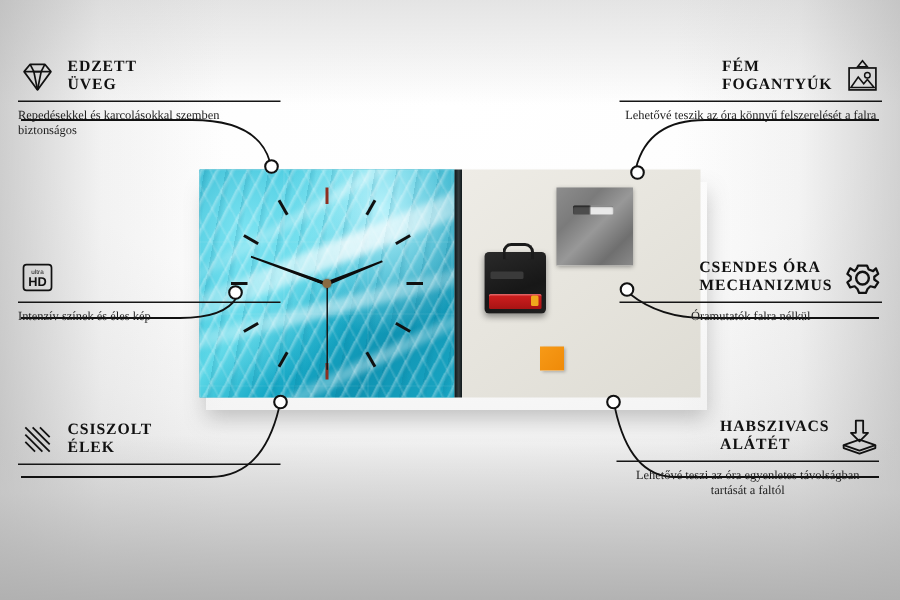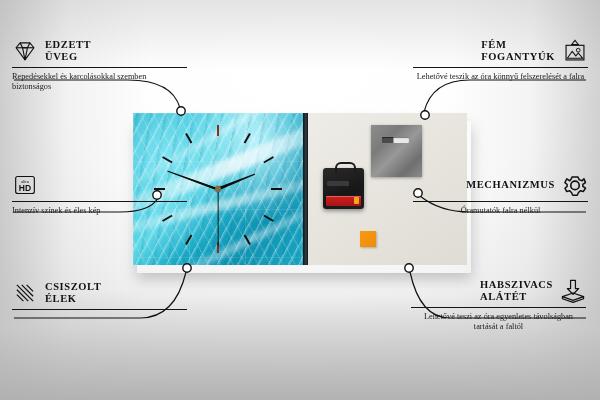--- a/index.html
+++ b/index.html
@@ -317,20 +317,21 @@
     <div class="head">
       <svg class="ic" viewBox="0 0 32 32">
         <g fill="none" stroke="#111" stroke-width="2" stroke-linejoin="round">
           <path d="M12 5.5 H20 L21.5 9 L25.5 10.5 L28 8 L30 13 L26.5 15.5 V18
                    L30 20.5 L27 25 L23 24 L20.5 26.5 L19 30 H13 L11.5 26.5 L9 24
                    L5 25 L2.5 20.5 L5.5 18 V15.5 L2.5 13 L5 8 L9 10.5 L11 8 Z" transform="scale(.92) translate(1.4,1.2)"></path>
           <circle cx="16" cy="16.5" r="5.2"></circle>
         </g>
       </svg>
       <div>
+        <div class="title">CSENDES ÓRA</div>
         <div class="title">MECHANIZMUS</div>
       </div>
     </div>
     <div class="rule"></div>
     <div class="desc">Óramutatók falra nélkül</div>
   </div>
 
   <div class="label right" id="lbl-foam">
     <div class="head">
       <svg class="ic" viewBox="0 0 32 32">

